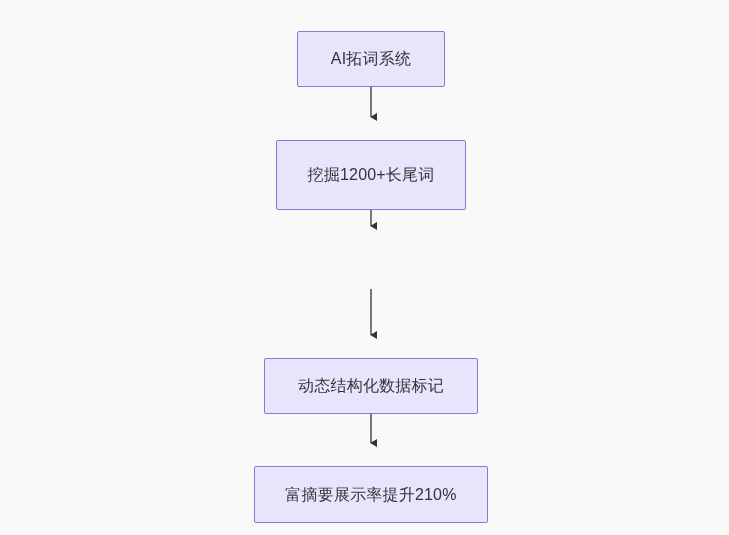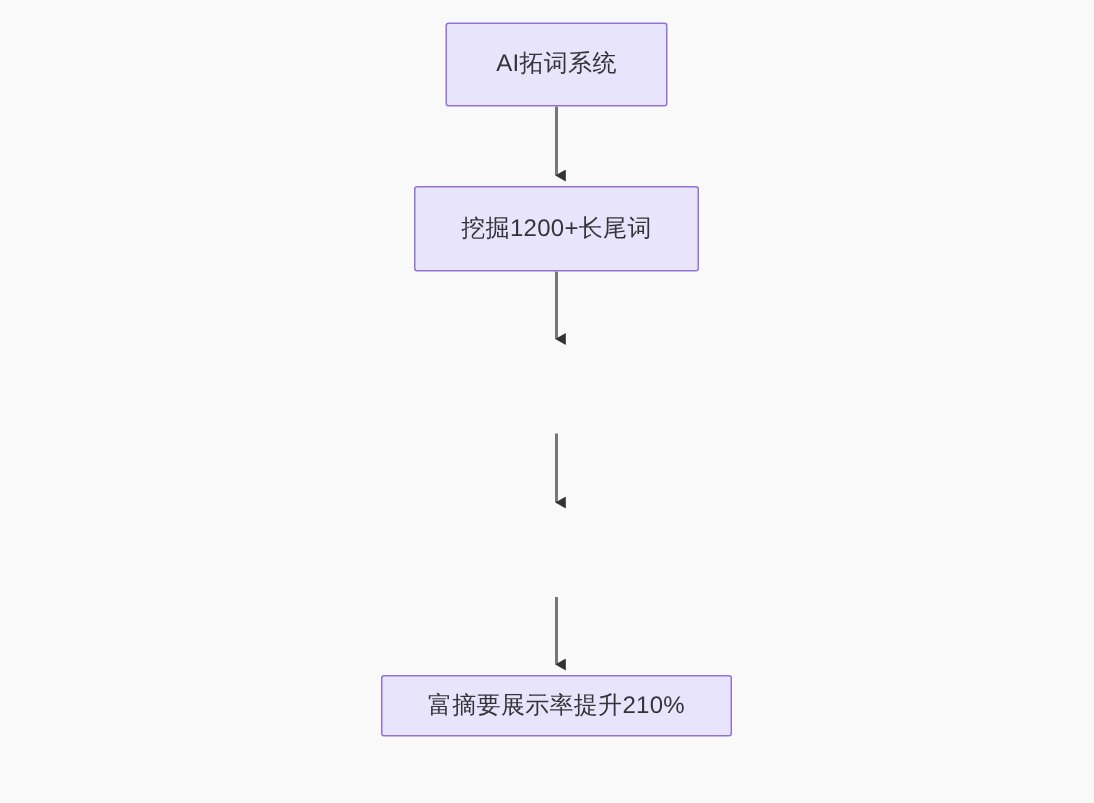--- a/index.html
+++ b/index.html
@@ -29,34 +29,35 @@
   .node {
     position: absolute;
     box-sizing: border-box;
     background: #e7e4fb;
     border: 1px solid #9173d6;
     border-radius: 2px;
     display: flex;
     align-items: center;
     justify-content: center;
     text-align: center;
+    margin-top: 16px;
   }
   .node-label {
     color: #333338;
     font-size: 16px;
     line-height: 1.25;
     letter-spacing: 0.2px;
     white-space: nowrap;
   }
   
   #node-0 { left: 297px; top: 15px;  width: 148px; height: 56px; }
-  #node-1 { left: 276px; top: 124px; width: 190px; height: 57px; }
+  #node-1 { left: 276px; top: 124px; width: 190px; height: 70px; }
   #node-2 { left: 262px; top: 233px; width: 220px; height: 56px; }
   #node-3 { left: 264px; top: 342px; width: 214px; height: 56px; }
-  #node-4 { left: 254px; top: 450px; width: 234px; height: 41px; }
+  #node-4 { left: 254px; top: 450px; width: 234px; height: 57px; }
 </style>
 </head>
 <body>
 
 <div id="flowchart">
 
   <svg class="edge-layer" width="729" height="535" viewBox="0 0 729 535" xmlns="http://www.w3.org/2000/svg">
     <defs>
       <marker id="arrowhead" markerWidth="10" markerHeight="8" refX="4" refY="6.2" orient="auto" markerUnits="userSpaceOnUse">
         <path d="M0,0 L8,0 L4,7 Z" fill="#333333"></path>
@@ -70,18 +71,21 @@
 
   <div class="node" id="node-0">
     <span class="node-label">AI拓词系统</span>
   </div>
 
   <div class="node" id="node-1">
     <span class="node-label">挖掘1200+长尾词</span>
   </div>
 
 
+  <div class="node" id="node-3">
+    <span class="node-label">动态结构化数据标记</span>
+  </div>
 
   <div class="node" id="node-4">
     <span class="node-label">富摘要展示率提升210%</span>
   </div>
 
 </div>
 
 </body></html>

